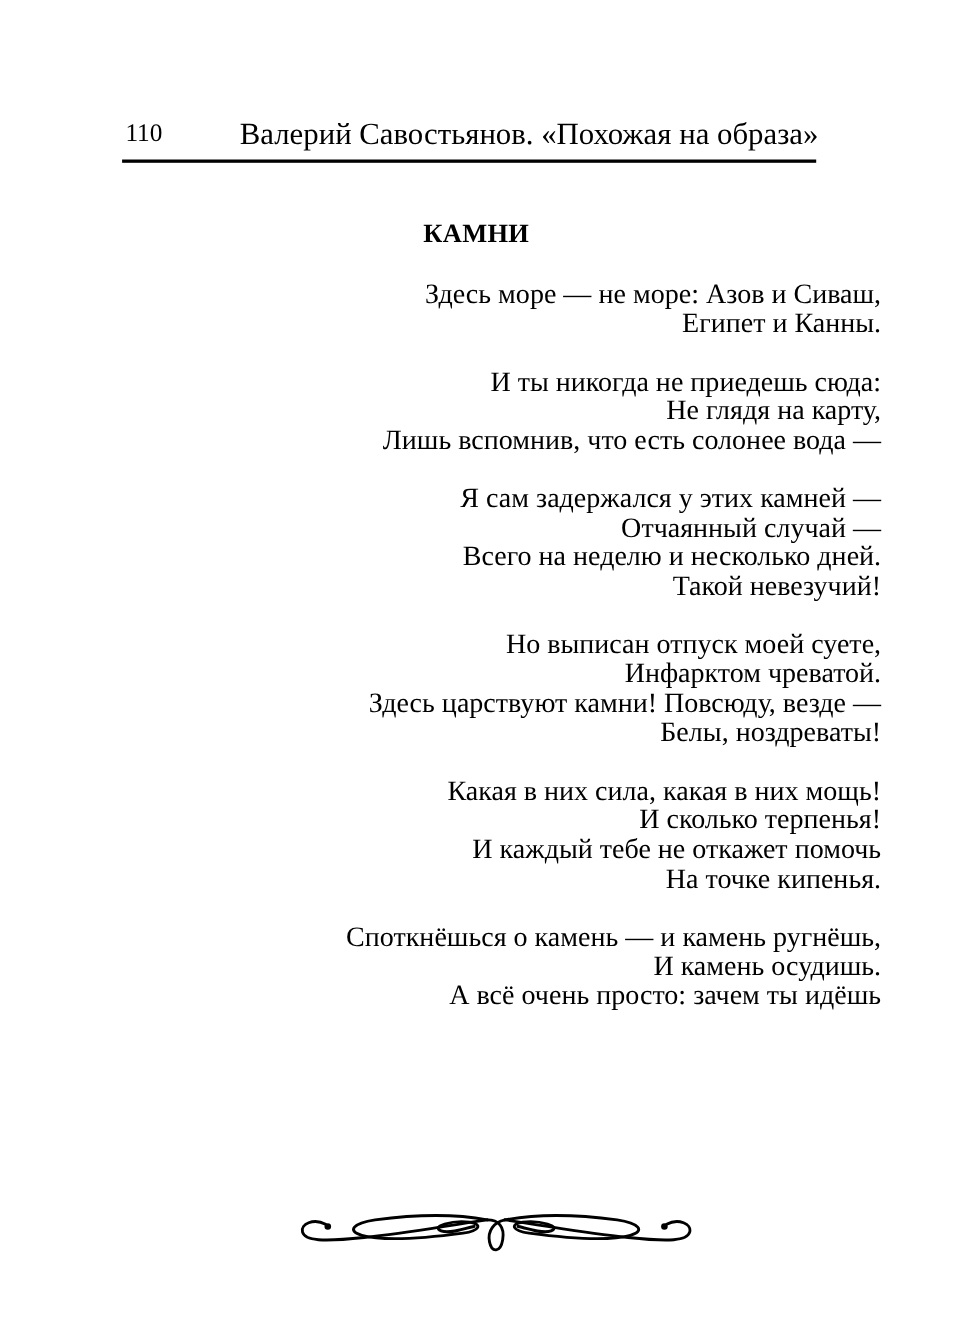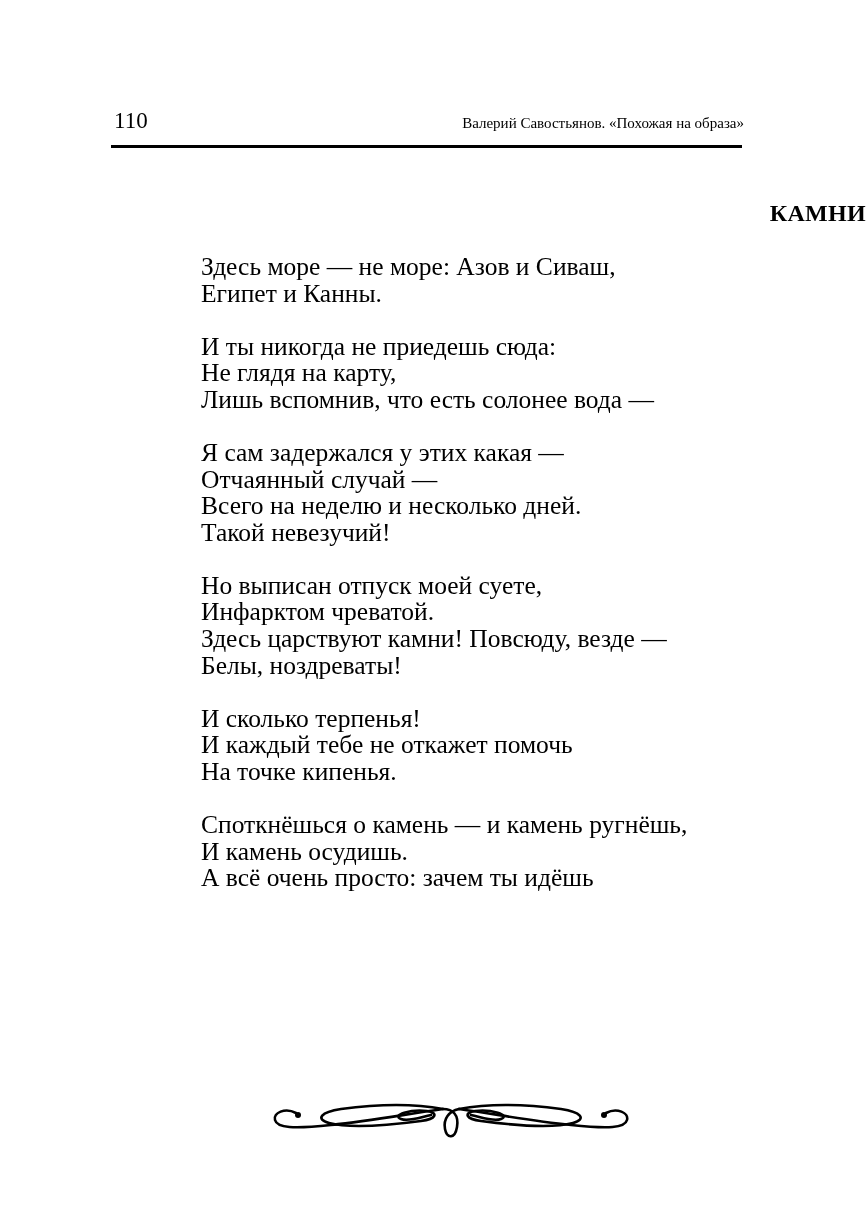--- a/index.html
+++ b/index.html
@@ -26,51 +26,52 @@
       position: absolute;
       left: 0;
       top: 0;
       font-size: 23px;
       line-height: 26px;
     }
     .header-title {
       position: absolute;
       right: 0;
       top: 2px;
-      font-size: 15px;
+      font-size: 28px;
       line-height: 26px;
       white-space: nowrap;
     }
     .header-rule {
       position: absolute;
       left: 111px;
       top: 145px;
       width: 631px;
       height: 3px;
       background: #000000;
     }
     .poem-title {
       position: absolute;
       left: 0;
       width: 866px;
       top: 198px;
-      text-align: right;
+      text-align: center;
       font-weight: bold;
       font-size: 24px;
       line-height: 30px;
       letter-spacing: 0.3px;
     }
     .poem {
       position: absolute;
       left: 201px;
       top: 254px;
       width: 600px;
     }
     .stanza {
       margin: 0 0 26.5px 0;
+      text-align: right;
     }
     .line {
       font-size: 25.5px;
       line-height: 26.6px;
       white-space: nowrap;
       display: block;
     }
     .ornament {
       position: absolute;
       left: 271px;
@@ -94,32 +95,33 @@
   <div class="stanza">
     <span class="line">Здесь море — не море: Азов и Сиваш,</span>
     <span class="line">Египет и Канны.</span>
   </div>
   <div class="stanza">
     <span class="line">И ты никогда не приедешь сюда:</span>
     <span class="line">Не глядя на карту,</span>
     <span class="line">Лишь вспомнив, что есть солонее вода —</span>
   </div>
   <div class="stanza">
-    <span class="line">Я сам задержался у этих какая —</span>
+    <span class="line">Я сам задержался у этих камней —</span>
     <span class="line">Отчаянный случай —</span>
     <span class="line">Всего на неделю и несколько дней.</span>
     <span class="line">Такой невезучий!</span>
   </div>
   <div class="stanza">
     <span class="line">Но выписан отпуск моей суете,</span>
     <span class="line">Инфарктом чреватой.</span>
     <span class="line">Здесь царствуют камни! Повсюду, везде —</span>
     <span class="line">Белы, ноздреваты!</span>
   </div>
   <div class="stanza">
+    <span class="line">Какая в них сила, какая в них мощь!</span>
     <span class="line">И сколько терпенья!</span>
     <span class="line">И каждый тебе не откажет помочь</span>
     <span class="line">На точке кипенья.</span>
   </div>
   <div class="stanza">
     <span class="line">Споткнёшься о камень — и камень ругнёшь,</span>
     <span class="line">И камень осудишь.</span>
     <span class="line">А всё очень просто: зачем ты идёшь</span>
   </div>
 </div>

